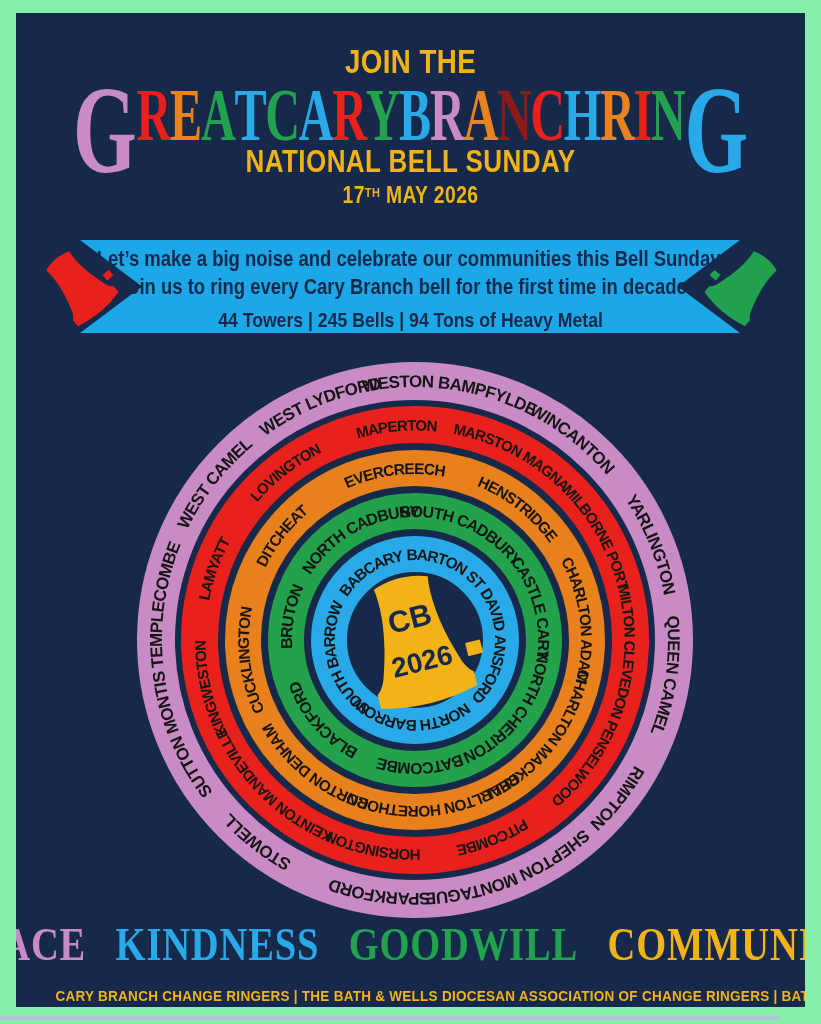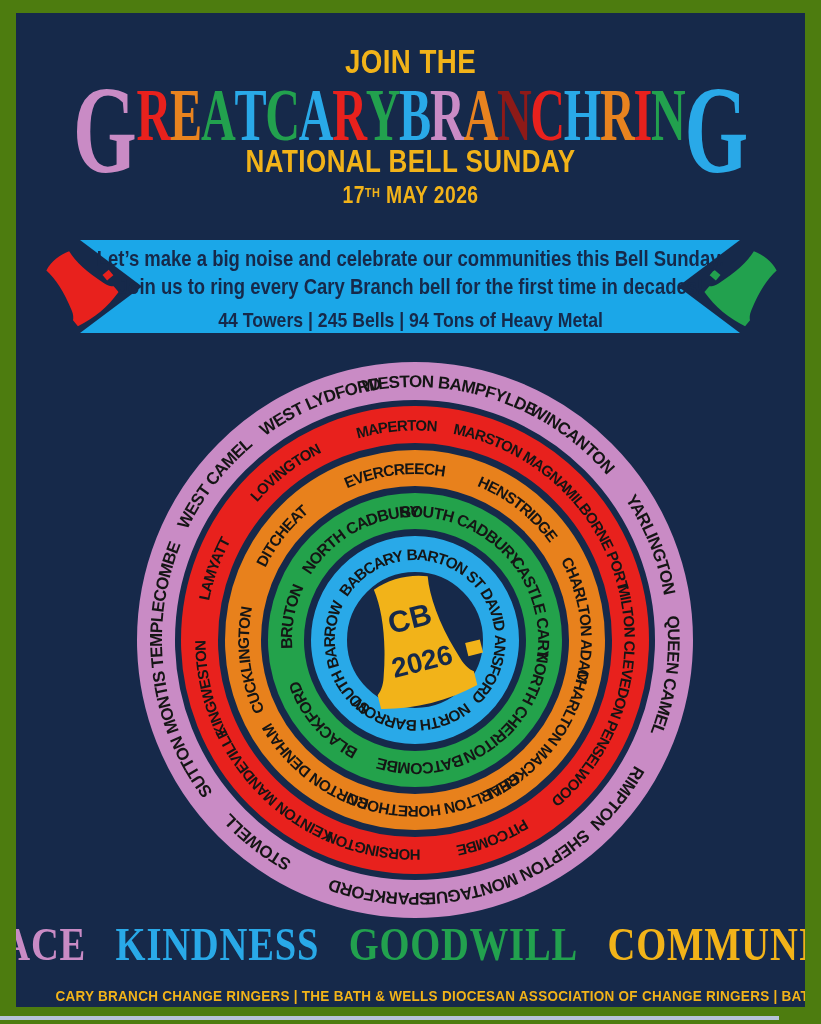--- a/index.html
+++ b/index.html
@@ -1,16 +1,16 @@
 <!DOCTYPE html>
 <html><head>
 <meta charset="utf-8">
 <style>
   html,body{margin:0;padding:0;background:#ffffff;width:821px;height:1024px;overflow:hidden;}
-  #stage{position:relative;width:821px;height:1024px;background:#4d7c0f;font-family:"Liberation Sans",sans-serif;}
+  #stage{position:relative;width:821px;height:1024px;background:#86efac;font-family:"Liberation Sans",sans-serif;}
   #poster{position:absolute;left:16px;top:13px;width:789px;height:994px;background:#16294A;overflow:hidden;}
   .ctr{position:absolute;left:0;width:789px;text-align:center;white-space:nowrap;}
   .condensed{transform:scaleX(.84);transform-origin:center;}
   #join-the{top:30px;font-size:33px;font-weight:bold;color:#F2B319;letter-spacing:.5px;}
   #title-row{top:66px;display:flex;justify-content:center;align-items:flex-start;
              transform:scaleX(.66);transform-origin:center;line-height:1;
              font-family:"Liberation Serif",serif;font-weight:bold;}
   #title-row .lt{font-size:73px;line-height:1;letter-spacing:-2px;}
   #title-row .big-g{font-size:124px;line-height:1;transform:translateY(-10px);letter-spacing:0;}
   #title-row .sp{display:inline-block;width:30px;}

